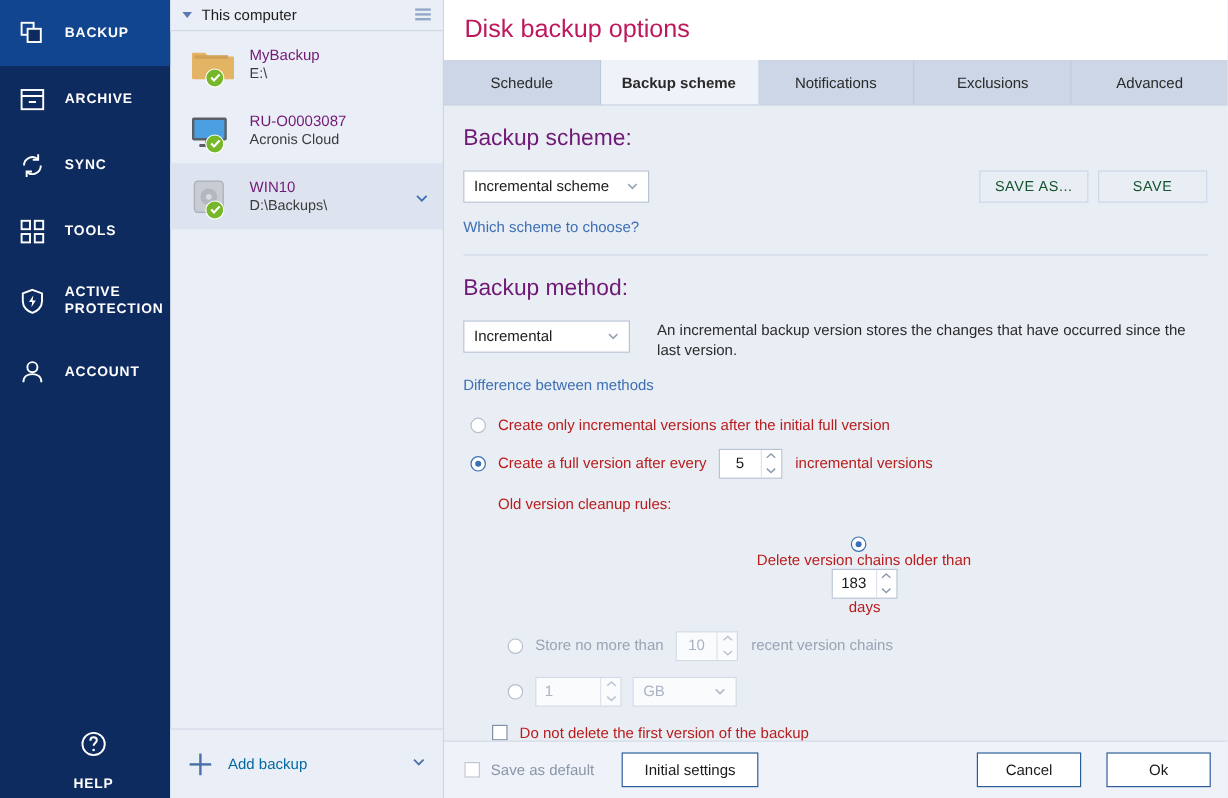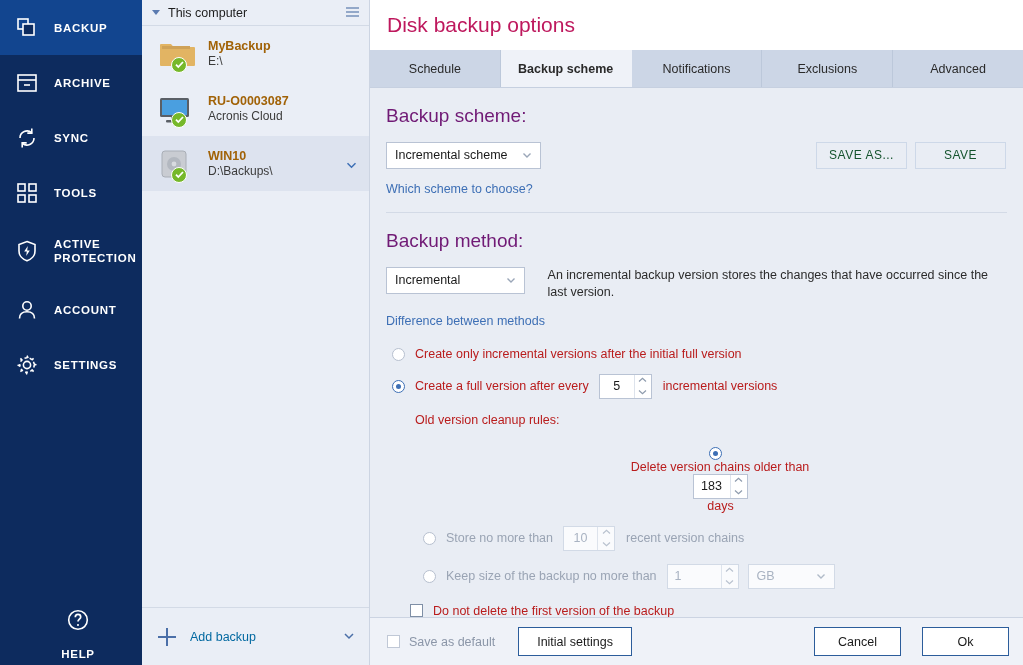--- a/index.html
+++ b/index.html
@@ -100,21 +100,21 @@
   .backup-item.selected { background: #dde3ef; }
   .bi-icon { width: 38px; height: 34px; position: relative; flex: 0 0 38px; }
   .badge-check {
     position: absolute; left: 13px; bottom: -2px;
     width: 16px; height: 16px; border-radius: 50%;
     background: #76b82a; border: 1.5px solid #ffffff;
     display: flex; align-items: center; justify-content: center;
   }
   .badge-check svg { display:block; }
   .bi-text { display: flex; flex-direction: column; gap: 1px; }
-  .bi-name { font-size: 12.5px; color: #a16207; font-weight: bold; }
+  .bi-name { font-size: 12.5px; color: #701a75; font-weight: normal; }
   .bi-sub { font-size: 12px; color: #3b3b3b; }
   .bi-chevron {
     position: absolute; right: 14px; top: 50%; margin-top: -4px;
     width: 9px; height: 9px;
   }
   .bi-chevron svg { display:block; }
   .addbackup {
     position: absolute; left: 0; bottom: 0;
     width: 227px; height: 58px;
     border-top: 1px solid #d3dae6;
@@ -378,31 +378,20 @@
     <div class="nav-item">
       <span class="nav-icon">
         <svg width="26" height="26" viewBox="0 0 26 26" fill="none" stroke="#fff" stroke-width="1.6">
           <circle cx="13" cy="9" r="4.2"></circle>
           <path d="M5.5 21.5 C5.5 16.8 9 14.8 13 14.8 C17 14.8 20.5 16.8 20.5 21.5"></path>
         </svg>
       </span>
       <span class="nav-label">ACCOUNT</span>
     </div>
 
-    <div class="nav-item">
-      <span class="nav-icon">
-        <svg width="26" height="26" viewBox="0 0 26 26" fill="none" stroke="#fff" stroke-width="1.6">
-          <circle cx="13" cy="13" r="3.6"></circle>
-          <path d="M13 3.6 L14.1 6.1 M13 22.4 L11.9 19.9 M22.4 13 L19.9 11.9 M3.6 13 L6.1 14.1
-                   M19.6 6.4 L17.6 8.2 M6.4 19.6 L8.4 17.8 M19.6 19.6 L17.8 17.6 M6.4 6.4 L8.2 8.4"></path>
-          <circle cx="13" cy="13" r="7.2" stroke-dasharray="2.6 2.6"></circle>
-        </svg>
-      </span>
-      <span class="nav-label">SETTINGS</span>
-    </div>
 
     <div class="help-item">
       <span class="nav-icon">
         <svg width="24" height="24" viewBox="0 0 24 24" fill="none" stroke="#fff" stroke-width="1.6">
           <circle cx="12" cy="12" r="9.3"></circle>
           <path d="M9.3 9.2 C9.3 7.3 10.6 6.4 12 6.4 C13.5 6.4 14.7 7.3 14.7 8.9 C14.7 11 12 11.2 12 13.4" stroke-width="1.7"></path>
           <circle cx="12" cy="17" r="1.05" fill="#fff" stroke="none"></circle>
         </svg>
       </span>
       <span class="nav-label">HELP</span>
@@ -625,21 +614,20 @@
                   <polyline points="1,1.5 4.5,4.7 8,1.5" fill="none" stroke="#b9c2cf" stroke-width="1.2"></polyline>
                 </svg>
               </span>
           </span>
         </span>
         <span class="opt-label dim" style="margin-left:11px;">recent version chains</span>
       </div>
 
       <div class="row" style="margin-top:13px; align-items:center; padding-left:37px;">
         <span class="radio dim"></span>
-        <span class="opt-label dim" style="margin-left:10px;">Keep size of the backup no more than</span>
         <span class="spin dim" style="width:72px; margin-left:10px;">
           <span class="spin-val" style="justify-content:flex-start; padding-left:7px;">1</span>
           <span class="spin-btns">
             <span class="spin-up">
                 <svg width="9" height="6" viewBox="0 0 9 6">
                   <polyline points="1,4.5 4.5,1.3 8,4.5" fill="none" stroke="#b9c2cf" stroke-width="1.2"></polyline>
                 </svg>
               </span>
             <span class="spin-dn">
                 <svg width="9" height="6" viewBox="0 0 9 6">

